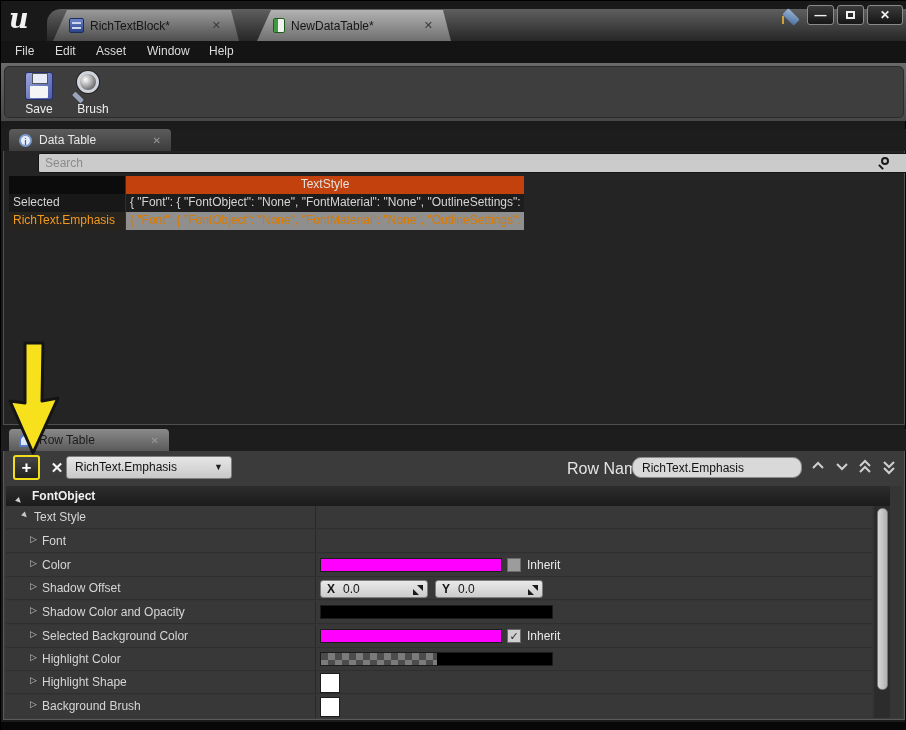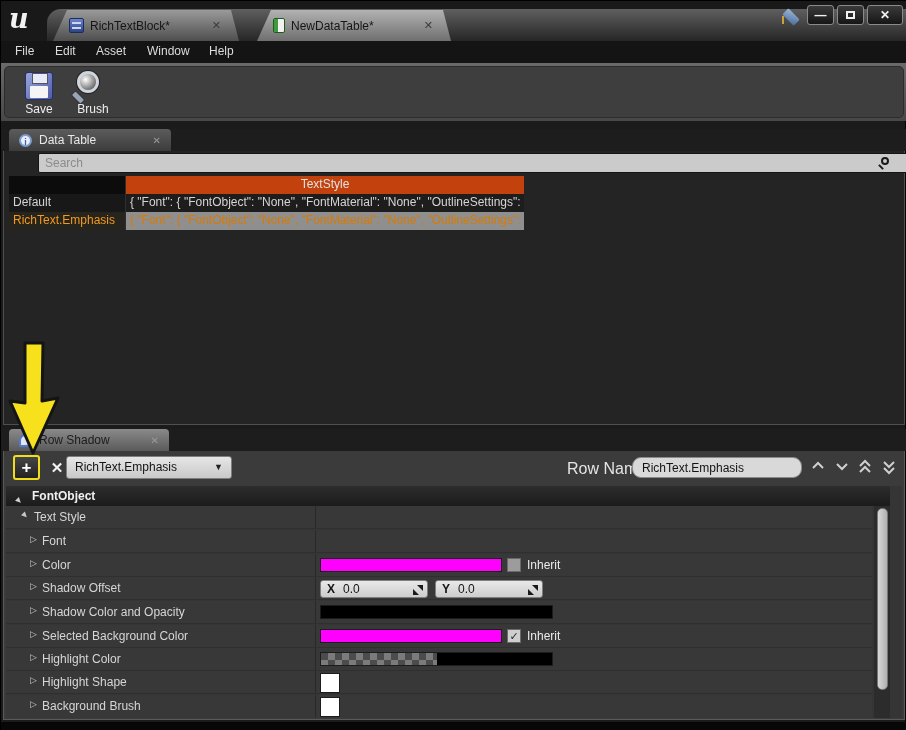--- a/index.html
+++ b/index.html
@@ -228,33 +228,33 @@
   </div>
   <div class="abs" id="dtBody">
     <input id="searchbox" placeholder="Search" style="">
     <div id="searchMag"></div>
 
     <div class="trow" id="thead">
       <div class="tcell-name"></div>
       <div class="tcell-val">TextStyle</div>
     </div>
     <div class="trow" id="trow1">
-      <div class="tcell-name">Default</div>
+      <div class="tcell-name">Selected</div>
       <div class="tcell-val">{ "Font": { "FontObject": "None", "FontMaterial": "None", "OutlineSettings": {</div>
     </div>
     <div class="trow" id="trow2">
       <div class="tcell-name">RichText.Emphasis</div>
       <div class="tcell-val">{ "Font": { "FontObject": "None", "FontMaterial": "None", "OutlineSettings": {</div>
     </div>
   </div>
 
   <div class="abs" id="reTabRow">
     <div class="paneltab" id="reTab">
       <span class="lensicon"></span>
-      <span>Row Shadow</span>
+      <span>Row Table</span>
       <span class="close">✕</span>
     </div>
   </div>
 
   <div class="abs" id="reBody">
     <div id="reToolbar">
       <div id="addBtn">+</div>
       <div id="delBtn">✕</div>
       <div id="rowDropdown">
         <span>RichText.Emphasis</span>

